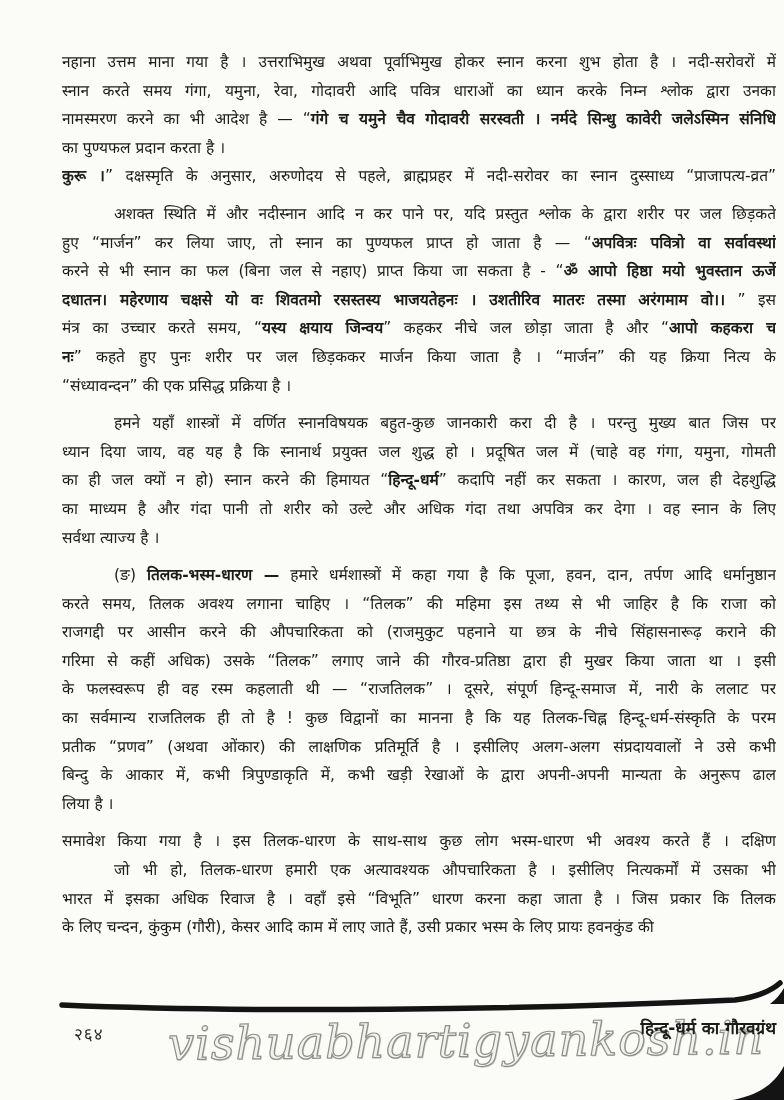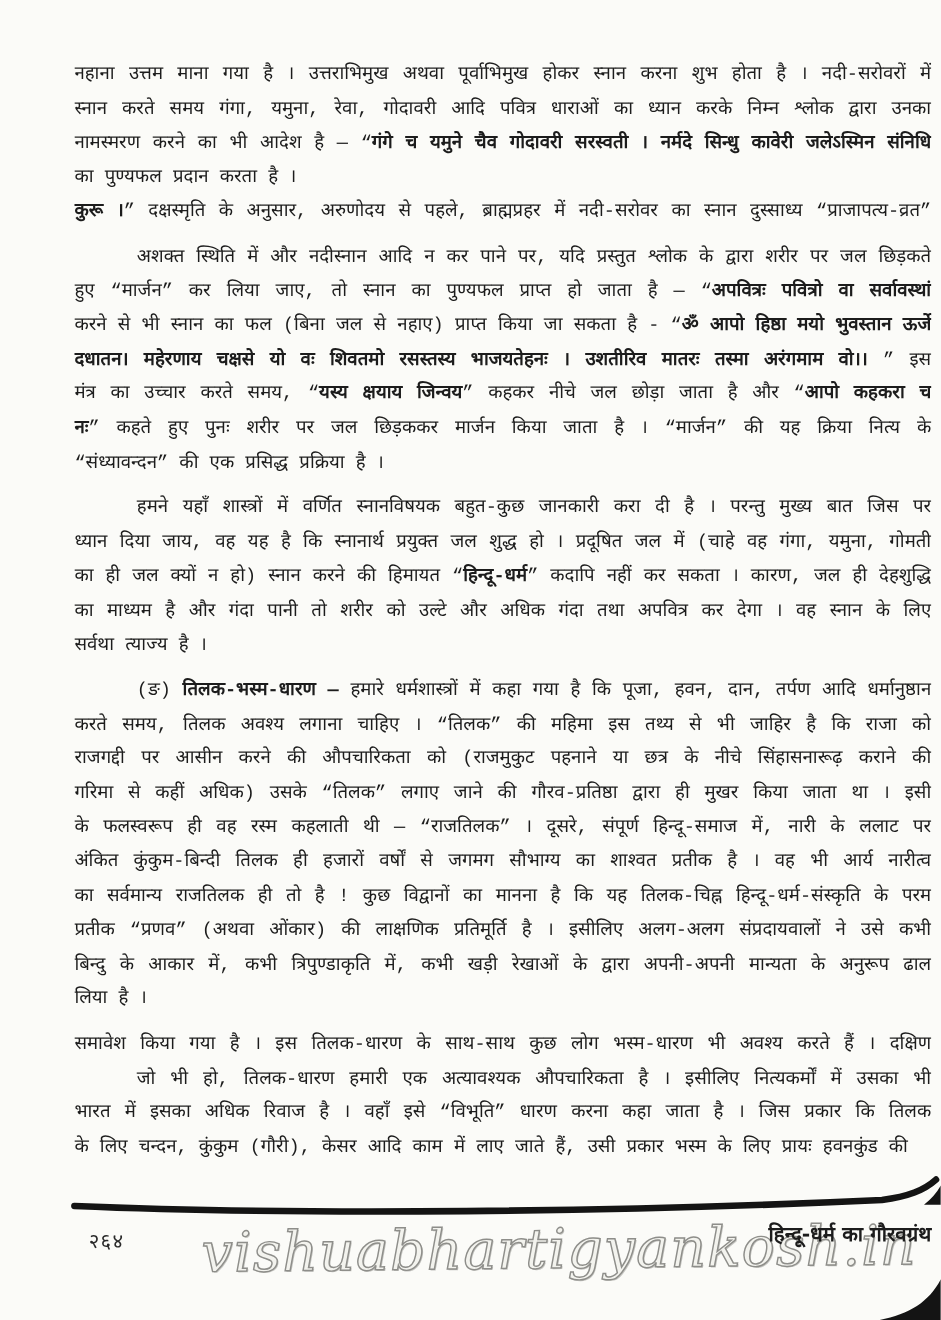--- a/index.html
+++ b/index.html
@@ -5,21 +5,20 @@
   html,body{margin:0;padding:0;}
   body{
     width:784px;height:1100px;position:relative;overflow:hidden;
     background:#fbfbf8;
     font-family:"DejaVu Sans","Liberation Serif",sans-serif;
   }
   .page{position:absolute;inset:0;}
   .text-block{
     position:absolute;left:62px;top:48px;width:714px;
     color:#1c1c1c;
-    font-family:Liberation Mono, monospace;
   }
   .para{margin:0;}
   .para + .para{margin-top:9px;}
   .line{
     height:28.6px;line-height:28.6px;font-size:15.5px;
     text-align:justify;text-align-last:justify;
     overflow:hidden;white-space:normal;
   }
   .line.last{text-align:left;text-align-last:left;}
   .line.indent{padding-left:52px;}
@@ -75,21 +74,20 @@
         <div class="line"><span>का ही जल क्यों न हो) स्नान करने की हिमायत “</span><b>हिन्दू-धर्म</b><span>” कदापि नहीं कर सकता । कारण, जल ही देहशुद्धि</span></div>
         <div class="line"><span>का माध्यम है और गंदा पानी तो शरीर को उल्टे और अधिक गंदा तथा अपवित्र कर देगा । वह स्नान के लिए</span></div>
         <div class="line last"><span>सर्वथा त्याज्य है ।</span></div>
       </div>
       <div class="para">
         <div class="line indent"><span>(ङ) </span><b>तिलक-भस्म-धारण —</b><span> हमारे धर्मशास्त्रों में कहा गया है कि पूजा, हवन, दान, तर्पण आदि धर्मानुष्ठान</span></div>
         <div class="line"><span>करते समय, तिलक अवश्य लगाना चाहिए । “तिलक” की महिमा इस तथ्य से भी जाहिर है कि राजा को</span></div>
         <div class="line"><span>राजगद्दी पर आसीन करने की औपचारिकता को (राजमुकुट पहनाने या छत्र के नीचे सिंहासनारूढ़ कराने की</span></div>
         <div class="line"><span>गरिमा से कहीं अधिक) उसके “तिलक” लगाए जाने की गौरव-प्रतिष्ठा द्वारा ही मुखर किया जाता था । इसी</span></div>
         <div class="line"><span>के फलस्वरूप ही वह रस्म कहलाती थी — “राजतिलक” । दूसरे, संपूर्ण हिन्दू-समाज में, नारी के ललाट पर</span></div>
-        <div class="line"><span>अंकित कुंकुम-बिन्दी तिलक ही हजारों वर्षों से जगमग सौभाग्य का शाश्वत प्रतीक है । वह भी आर्य नारीत्व</span></div>
         <div class="line"><span>का सर्वमान्य राजतिलक ही तो है ! कुछ विद्वानों का मानना है कि यह तिलक-चिह्न हिन्दू-धर्म-संस्कृति के परम</span></div>
         <div class="line"><span>प्रतीक “प्रणव” (अथवा ओंकार) की लाक्षणिक प्रतिमूर्ति है । इसीलिए अलग-अलग संप्रदायवालों ने उसे कभी</span></div>
         <div class="line"><span>बिन्दु के आकार में, कभी त्रिपुण्डाकृति में, कभी खड़ी रेखाओं के द्वारा अपनी-अपनी मान्यता के अनुरूप ढाल</span></div>
         <div class="line last"><span>लिया है ।</span></div>
       </div>
       <div class="para">
         <div class="line"><span>समावेश किया गया है । इस तिलक-धारण के साथ-साथ कुछ लोग भस्म-धारण भी अवश्य करते हैं । दक्षिण</span></div>
         <div class="line indent"><span>जो भी हो, तिलक-धारण हमारी एक अत्यावश्यक औपचारिकता है । इसीलिए नित्यकर्मों में उसका भी</span></div>
         <div class="line"><span>भारत में इसका अधिक रिवाज है । वहाँ इसे “विभूति” धारण करना कहा जाता है । जिस प्रकार कि तिलक</span></div>
         <div class="line last"><span>के लिए चन्दन, कुंकुम (गौरी), केसर आदि काम में लाए जाते हैं, उसी प्रकार भस्म के लिए प्रायः हवनकुंड की</span></div>

